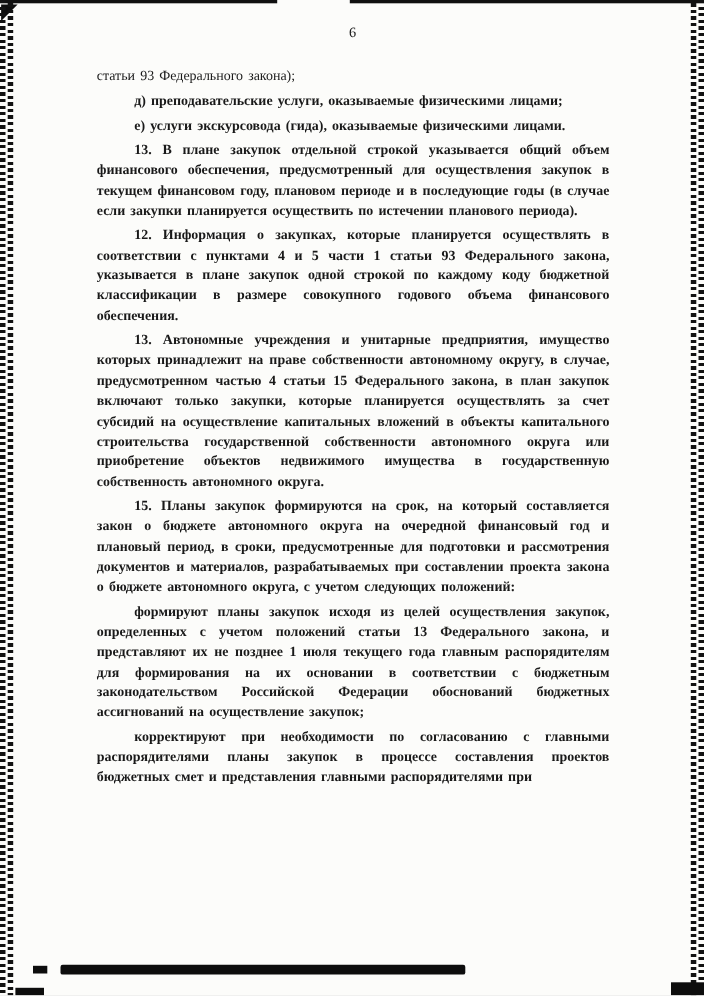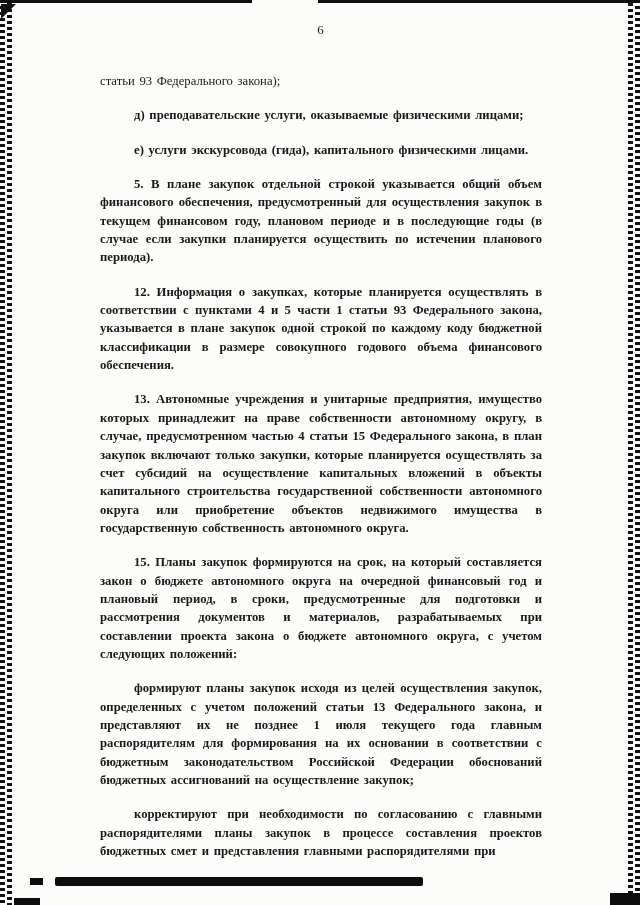--- a/index.html
+++ b/index.html
@@ -34,21 +34,21 @@
   .bottom-bar.corner-left{left:14px;top:898px;width:26px;height:7px;}
   
   .page-number{
     position:absolute;top:22px;left:84px;width:474px;
     text-align:center;font-size:13px;letter-spacing:1px;
   }
   .content{
     position:absolute;top:56px;left:84px;width:474px;
   }
   .content p{
-    margin:16px;
+    margin:4px;
     font-size:12.7px;
     line-height:18.35px;
     text-align:justify;
     word-spacing:1.5px;
   }
   .content p.indent{text-indent:34px;font-weight:bold;}
 </style>
 </head>
 <body>
 
@@ -69,23 +69,23 @@
   <div class="bottom-bar corner-left"></div>
 
   <div class="page-number">6</div>
 
   <div class="content">
 
       <p>статьи 93 Федерального закона);</p>
 
       <p class="indent">д) преподавательские услуги, оказываемые физическими лицами;</p>
 
-      <p class="indent">е) услуги экскурсовода (гида), капитального физическими лицами.</p>
+      <p class="indent">е) услуги экскурсовода (гида), оказываемые физическими лицами.</p>
 
-      <p class="indent">5. В плане закупок отдельной строкой указывается общий объем финансового обеспечения, предусмотренный для осуществления закупок в текущем финансовом году, плановом периоде и в последующие годы (в случае если закупки планируется осуществить по истечении планового периода).</p>
+      <p class="indent">13. В плане закупок отдельной строкой указывается общий объем финансового обеспечения, предусмотренный для осуществления закупок в текущем финансовом году, плановом периоде и в последующие годы (в случае если закупки планируется осуществить по истечении планового периода).</p>
 
       <p class="indent">12. Информация о закупках, которые планируется осуществлять в соответствии с пунктами 4 и 5 части 1 статьи 93 Федерального закона, указывается в плане закупок одной строкой по каждому коду бюджетной классификации в размере совокупного годового объема финансового обеспечения.</p>
 
       <p class="indent">13. Автономные учреждения и унитарные предприятия, имущество которых принадлежит на праве собственности автономному округу, в случае, предусмотренном частью 4 статьи 15 Федерального закона, в план закупок включают только закупки, которые планируется осуществлять за счет субсидий на осуществление капитальных вложений в объекты капитального строительства государственной собственности автономного округа или приобретение объектов недвижимого имущества в государственную собственность автономного округа.</p>
 
 
       <p class="indent">15. Планы закупок формируются на срок, на который составляется закон о бюджете автономного округа на очередной финансовый год и плановый период, в сроки, предусмотренные для подготовки и рассмотрения документов и материалов, разрабатываемых при составлении проекта закона о бюджете автономного округа, с учетом следующих положений:</p>
 
 
       <p class="indent">формируют планы закупок исходя из целей осуществления закупок, определенных с учетом положений статьи 13 Федерального закона, и представляют их не позднее 1 июля текущего года главным распорядителям для формирования на их основании в соответствии с бюджетным законодательством Российской Федерации обоснований бюджетных ассигнований на осуществление закупок;</p>

